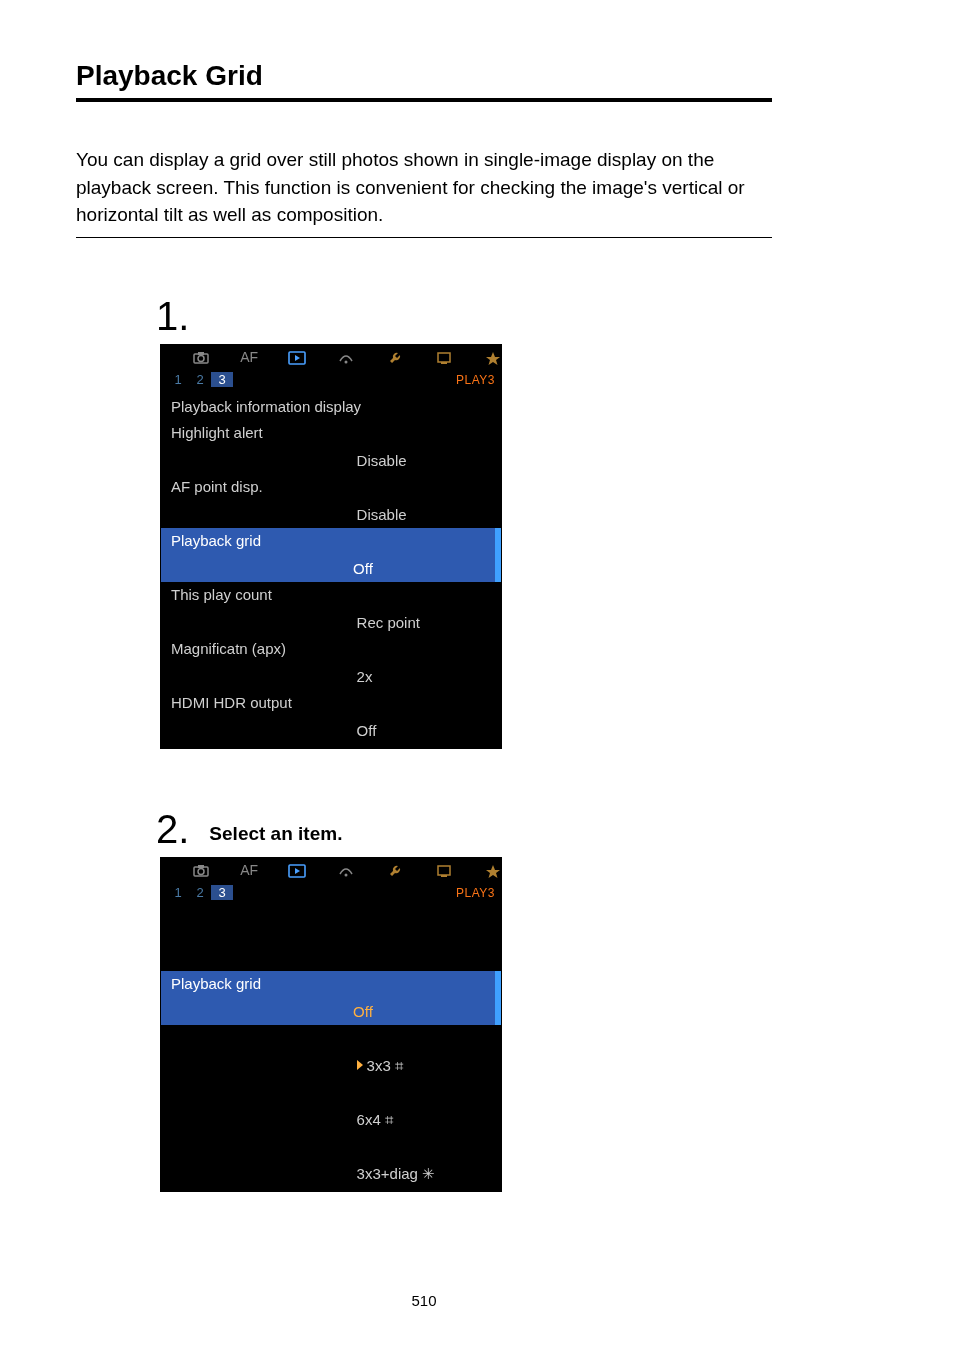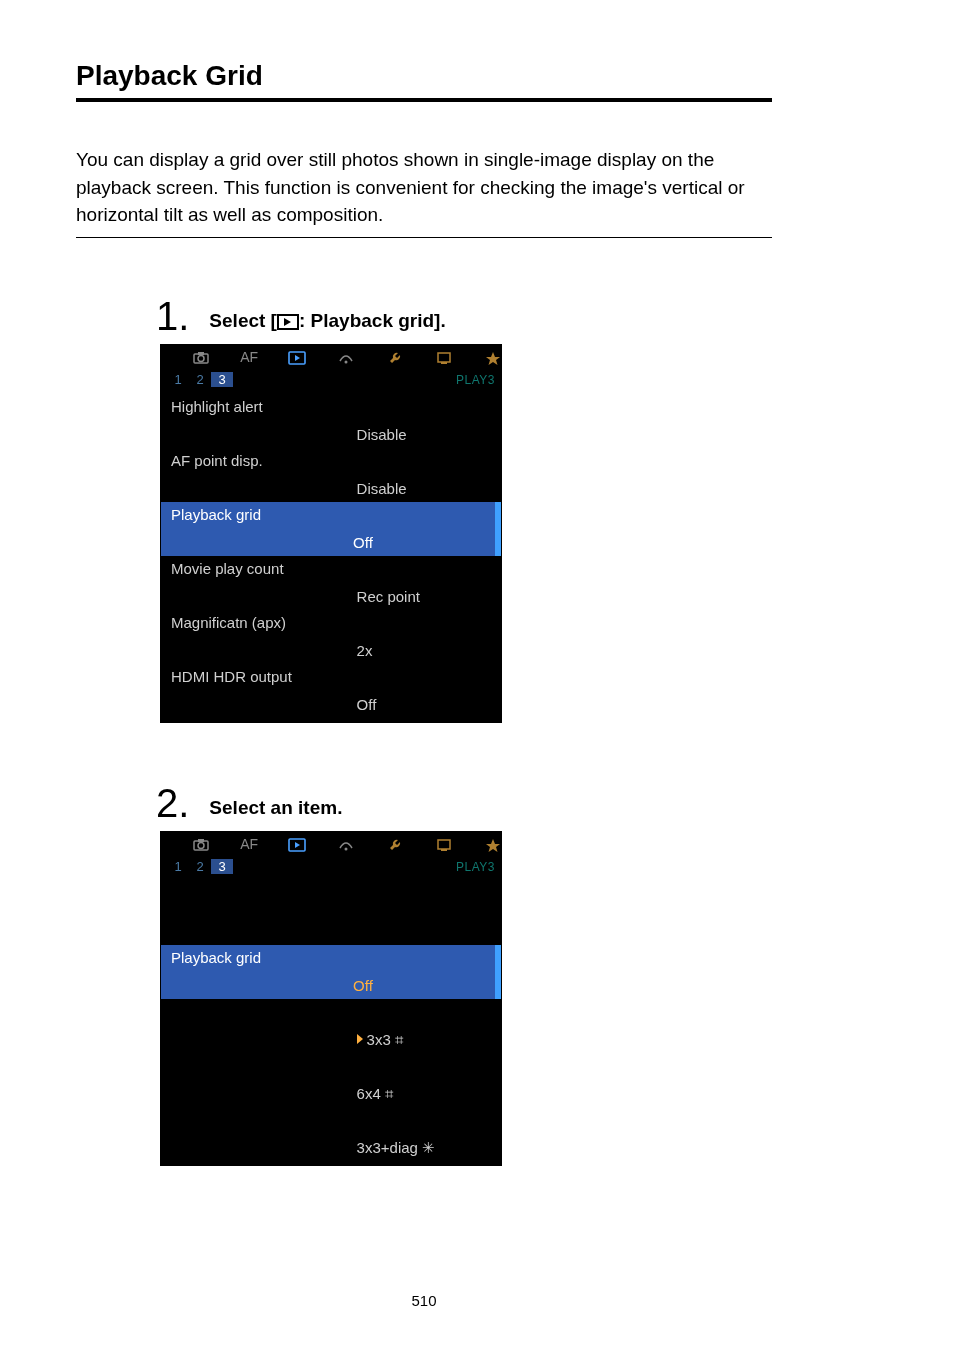--- a/index.html
+++ b/index.html
@@ -89,21 +89,21 @@
   }
   .cam .page-row .pnum {
     width: 22px; text-align: center;
     color: #4a7aa5;
   }
   .cam .page-row .pnum.active {
     background: #2b4f8f;
     color: #fff;
   }
   .cam .page-row .spacer { flex: 1; }
-  .cam .page-row .tag { color: #0f766e; font-size: 12px; letter-spacing: 0.5px; }
+  .cam .page-row .tag { color: #f97316; font-size: 12px; letter-spacing: 0.5px; }
 
   .cam .body { padding: 3px 0 4px 0; }
   .cam .row {
     display: flex;
     padding: 2px 10px;
     line-height: 22px;
   }
   .cam .row .lbl { flex: 0 0 58%; color: #d0d0d0; }
   .cam .row .val { flex: 1; color: #d0d0d0; margin-top: 28px; }
   .cam .row.highlight {
@@ -141,23 +141,20 @@
 <div class="page">
   <h1 class="page-title">Playback Grid</h1>
 
   <p class="intro">You can display a grid over still photos shown in single-image display on the playback screen. This function is convenient for checking the image's vertical or horizontal tilt as well as composition.</p>
 
   <div class="steps">
 
     <div class="step">
       <div class="step-head">
         <div class="step-num">1.</div>
-        <div class="step-title">
-          <span>Select [</span><span class="play-icon-inline"></span><span>: Playback grid].</span>
-        </div>
       </div>
 
       <div class="cam">
         <div class="tab-row">
           <div class="tab">
             <svg width="18" height="14">
                 <rect x="2" y="3" width="14" height="9" rx="1" fill="none" stroke="#888" stroke-width="1.5"></rect>
                 <circle cx="9" cy="7.5" r="3" fill="none" stroke="#888" stroke-width="1.5"></circle>
                 <rect x="6" y="1" width="6" height="3" fill="#888"></rect>
               </svg>
@@ -193,34 +190,37 @@
           </div>
         </div>
         <div class="page-row">
           <div class="pnum">1</div>
           <div class="pnum">2</div>
           <div class="pnum active">3</div>
           <div class="spacer"></div>
           <div class="tag">PLAY3</div>
         </div>
         <div class="body">
+          <div class="row title-only">
+            <div class="lbl">Playback information display</div>
+          </div>
           <div class="row">
             <div class="lbl">Highlight alert</div>
             <div class="val">Disable</div>
           </div>
           <div class="row">
             <div class="lbl">AF point disp.</div>
             <div class="val">Disable</div>
           </div>
           <div class="row highlight">
             <div class="lbl">Playback grid</div>
             <div class="val">Off</div>
           </div>
           <div class="row">
-            <div class="lbl">Movie play count</div>
+            <div class="lbl">This play count</div>
             <div class="val">Rec point</div>
           </div>
           <div class="row">
             <div class="lbl">Magnificatn (apx)</div>
             <div class="val">2x</div>
           </div>
           <div class="row">
             <div class="lbl">HDMI HDR output</div>
             <div class="val">Off</div>
           </div>

